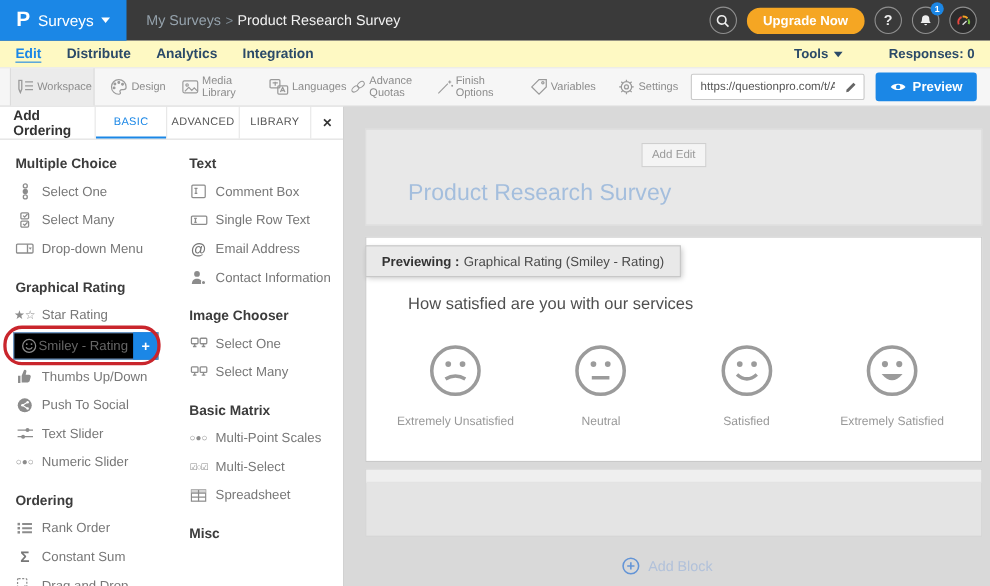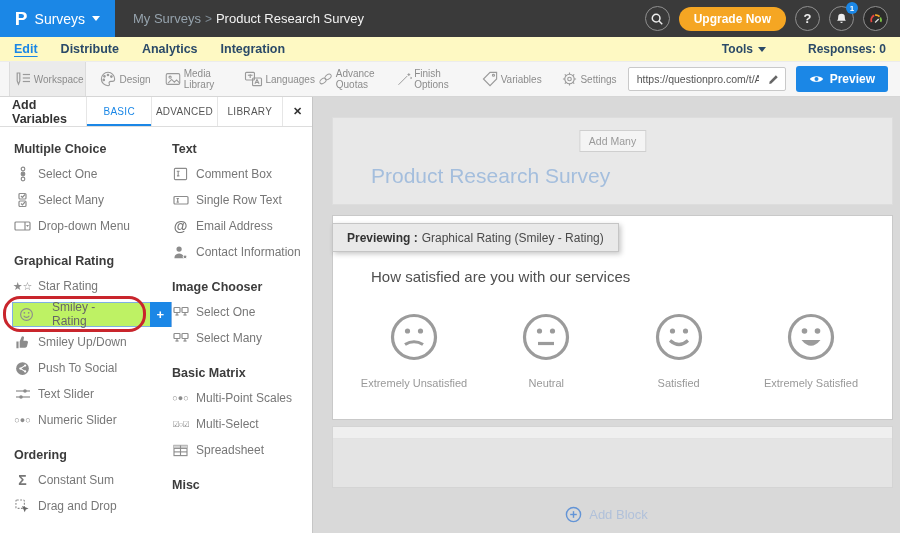--- a/index.html
+++ b/index.html
@@ -70,22 +70,22 @@
   .sb-cols { display:flex; padding-left:14px; }
   .col1 { width:158px; }
   .col2 { width:140px; }
   .sec-h { font-size:12.5px; font-weight:bold; color:#3c3c3c; margin:15px 0 5px; }
   .item { display:flex; align-items:center; height:26px; gap:7px; font-size:12px;
     color:#777; cursor:pointer; white-space:nowrap; }
   .ico { width:17px; display:flex; justify-content:center; align-items:center;
     color:#8c8c8c; font-size:11px; flex:none; }
   .ico svg { stroke:#8c8c8c; fill:none; stroke-width:1.2; }
   .smiley-row { position:relative; height:30px; display:flex; align-items:center; margin-left:-2px; }
-  .smiley-box { display:flex; align-items:center; border:1px solid #7fb0e4; background:#bef264;
-    height:25px; padding-left:5px; gap:17px; font-size:12px; color:#666; cursor:pointer; }
+  .smiley-box { display:flex; align-items:center; border:1px solid #7fb0e4; background:#000000;
+    height:25px; padding-left:5px; gap:0; font-size:12px; color:#666; cursor:pointer; }
   .plus-btn { width:22px; height:25px; background:#1b87e6; color:#fff; font-weight:bold;
     font-size:13px; display:flex; align-items:center; justify-content:center;
     margin-left:5px; border:none; cursor:pointer; }
   .annotation { position:absolute; left:-9px; top:-3px; width:143px; height:36px;
     border:3px solid #c9252c; border-radius:17px; pointer-events:none; }
 
   
   .canvas { flex:1; background:#d9d9d9; position:relative; }
   .logo-card { position:absolute; left:19px; top:20px; width:561px; height:88px;
     background:#e8e8e8; border:1px solid #dddddd; }
@@ -251,21 +251,21 @@
       <circle cx="7.5" cy="5" r="2" fill="#1b87e6" stroke="none"></circle>
     </svg>
     <span>Preview</span>
   </button>
 </div>
 
 <div class="app-body">
 
   <aside class="sidebar">
     <div class="sb-head">
-      <span class="sb-title">Add Variables</span>
+      <span class="sb-title">Add Ordering</span>
       <span class="sb-tab active">BASIC</span>
       <span class="sb-tab">ADVANCED</span>
       <span class="sb-tab">LIBRARY</span>
       <span class="sb-close">✕</span>
     </div>
     <div class="sb-cols">
 
       <div class="col1">
         <div class="sec-h">Multiple Choice</div>
         <div class="item">
@@ -319,21 +319,21 @@
             <button class="plus-btn">+</button>
           </div>
           <div class="annotation"></div>
         </div>
         <div class="item">
           <span class="ico">
             <svg width="15" height="15" viewBox="0 0 16 16">
                 <path d="M1.5 7 h2.3 v7 H1.5 z M5 13.5 h5.8 c1 0 1.8-.6 2-1.5 l1-4 c.25-1-.5-2-1.6-2 H8.9 l.7-3 c.2-.9-.5-1.8-1.4-1.8 -.5 0-.9.3-1.1.7 L5 7 z" fill="#8c8c8c" stroke="none"></path>
               </svg>
           </span>
-            <span>Smiley Up/Down</span>
+            <span>Thumbs Up/Down</span>
         </div>
         <div class="item">
           <span class="ico">
             <svg width="15" height="15" viewBox="0 0 16 16">
                 <circle cx="8" cy="8" r="6.8" fill="#8c8c8c" stroke="none"></circle>
                 <path d="M10.6 5 L5.8 8 l4.8 3" stroke="#fff" stroke-width="1.1" fill="none"></path>
                 <circle cx="10.8" cy="4.9" r="1.2" fill="#fff" stroke="none"></circle>
                 <circle cx="5.7" cy="8" r="1.2" fill="#fff" stroke="none"></circle>
                 <circle cx="10.8" cy="11.1" r="1.2" fill="#fff" stroke="none"></circle>
               </svg>
@@ -350,20 +350,33 @@
               </svg>
           </span>
             <span>Text Slider</span>
         </div>
         <div class="item">
           <span class="ico" style="font-size:9px;">○●○</span>
           <span>Numeric Slider</span>
         </div>
 
         <div class="sec-h">Ordering</div>
+        <div class="item">
+          <span class="ico">
+            <svg width="15" height="14" viewBox="0 0 16 14">
+                <rect x="1" y="2" width="2.4" height="2.4" fill="#8c8c8c" stroke="none"></rect>
+                <line x1="5.5" y1="3.2" x2="15" y2="3.2" stroke-width="2"></line>
+                <rect x="1" y="6" width="2.4" height="2.4" fill="#8c8c8c" stroke="none"></rect>
+                <line x1="5.5" y1="7.2" x2="15" y2="7.2" stroke-width="2"></line>
+                <rect x="1" y="10" width="2.4" height="2.4" fill="#8c8c8c" stroke="none"></rect>
+                <line x1="5.5" y1="11.2" x2="15" y2="11.2" stroke-width="2"></line>
+              </svg>
+          </span>
+            <span>Rank Order</span>
+        </div>
         <div class="item">
           <span class="ico" style="font-size:14px;font-weight:bold;color:#777;">Σ</span>
           <span>Constant Sum</span>
         </div>
         <div class="item">
           <span class="ico">
             <svg width="15" height="15" viewBox="0 0 16 16">
                 <rect x="1" y="1" width="9" height="9" rx="1" stroke-dasharray="2 1.5"></rect>
                 <path d="M7.5 7.5 l7 2.6 -3 1.1 -1.1 3 z" fill="#666" stroke="none"></path>
               </svg>
@@ -458,21 +471,21 @@
         </div>
 
         <div class="sec-h">Misc</div>
       </div>
     </div>
   </aside>
 
   <main class="canvas">
 
     <div class="logo-card">
-      <button class="add-logo">Add Many</button>
+      <button class="add-logo">Add Edit</button>
       <div class="survey-title">Product Research Survey</div>
     </div>
 
     <div class="preview-card">
       <div class="preview-tab">
         <span class="pfx">Previewing :</span>
         <span>Graphical Rating (Smiley - Rating)</span>
       </div>
       <div class="question">How satisfied are you with our services</div>
       <div class="faces">

